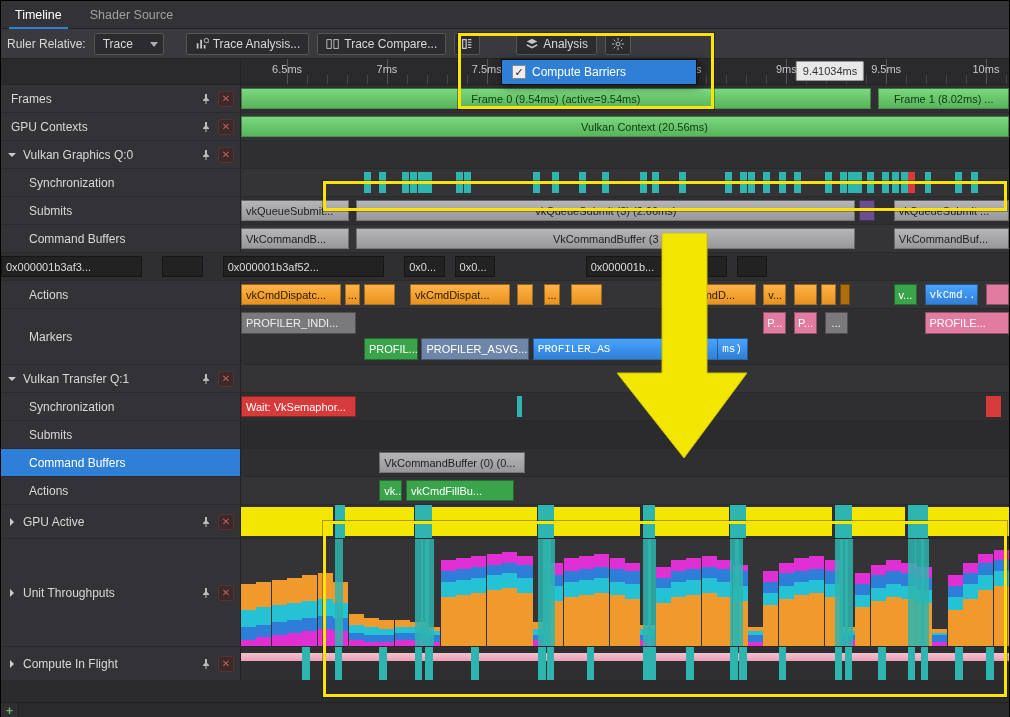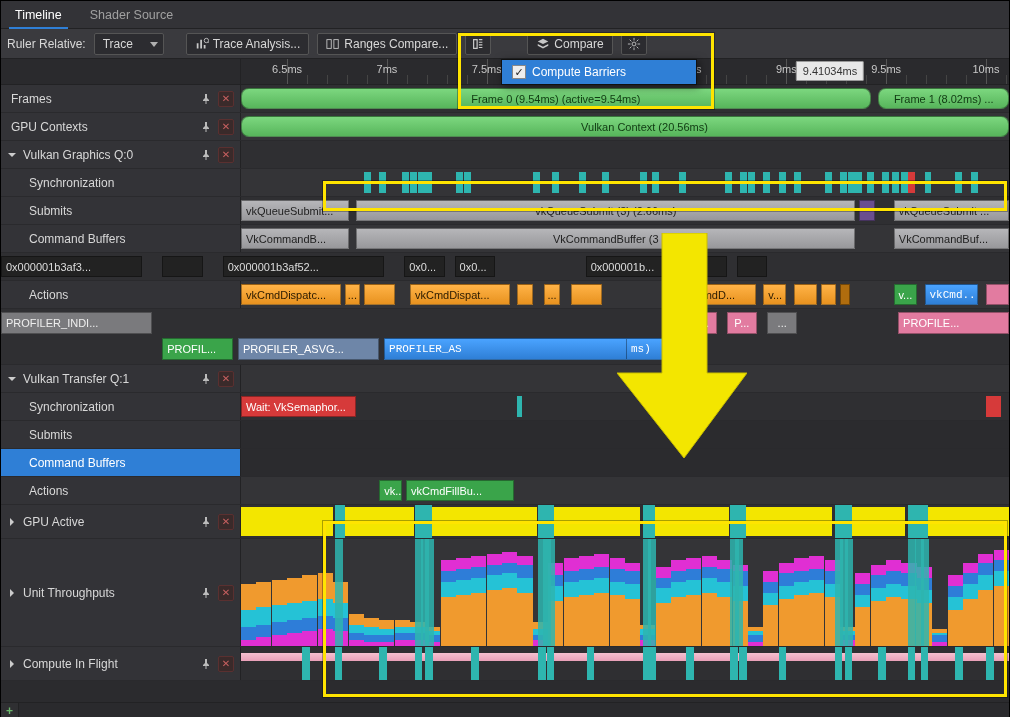--- a/index.html
+++ b/index.html
@@ -63,21 +63,21 @@
   .pin{width:16px;height:16px;display:flex;align-items:center;justify-content:center;color:#bbb;cursor:pointer;}
   .pin svg{width:12px;height:12px;}
   .xbtn{width:16px;height:16px;display:flex;align-items:center;justify-content:center;border:1px solid #5a3030;background:#3a2a2a;color:#c86060;font-size:10px;border-radius:2px;cursor:pointer;}
   .caret{width:10px;height:10px;display:inline-flex;align-items:center;justify-content:center;margin-left:-4px;margin-right:2px;}
   .caret svg{width:10px;height:10px;}
   .row .lane{flex:1;position:relative;background:var(--rowalt);overflow:hidden;}
   .row:nth-child(odd) .lane{background:#2f2f32;}
   
   .blk{position:absolute;top:3px;bottom:3px;border:1px solid rgba(0,0,0,.35);font-size:11px;color:#fff;display:flex;align-items:center;padding:0 4px;overflow:hidden;white-space:nowrap;}
   .blk.center{justify-content:center;}
-  .blk.green{background:linear-gradient(#7cd77f,#57b55b);color:#103a12;border-radius:8px;}
+  .blk.green{background:linear-gradient(#7cd77f,#57b55b);color:#103a12;}
   .blk.green2{background:#3aa44a;}
   .blk.gray{background:linear-gradient(#b6b6b9,#98989b);color:#1e1e1e;}
   .blk.gray2{background:#7a7a7d;color:#eee;}
   .blk.orange{background:linear-gradient(#ffb347,#e8921f);color:#2a1a00;}
   .blk.orange2{background:#b06d0e;}
   .blk.blue{background:linear-gradient(#4aa3ff,#2f7fd6);font-family:Liberation Mono, monospace;}
   .blk.purple{background:linear-gradient(#b39ad4,#8d72b4);color:#1a0b2e;}
   .blk.red{background:var(--red);}
   .blk.pink{background:#e27ba0;}
   .blk.black{background:#222;color:#ddd;}
@@ -128,37 +128,37 @@
       </span>
       <span>Trace Analysis...</span>
     </div>
     <div class="tbtn">
       <span class="ic">
         <svg viewBox="0 0 16 16">
             <rect x="1" y="3" width="5" height="10" fill="none" stroke="#c8c8c8"></rect>
             <rect x="9" y="3" width="5" height="10" fill="none" stroke="#c8c8c8"></rect>
           </svg>
       </span>
-      <span>Ranges Compare...</span>
+      <span>Trace Compare...</span>
     </div>
     <div class="tbtn" style="padding:0 5px">
       <span class="ic">
         <svg viewBox="0 0 16 16">
             <path stroke="#c8c8c8" stroke-width="1.4" fill="none" d="M3 3h4v10H3zM9 3h4M9 6h4M9 9h4M9 12h4"></path>
           </svg>
       </span>
     </div>
     <div style="width:20px"></div>
     <div class="tbtn">
       <span class="ic">
         <svg viewBox="0 0 16 16">
             <path fill="#c8c8c8" d="M8 2l6 3-6 3-6-3 6-3zm-6 6l6 3 6-3v2l-6 3-6-3V8z"></path>
           </svg>
       </span>
-      <span>Compare</span>
+      <span>Analysis</span>
     </div>
     <div class="tbtn" style="padding:0 5px">
       <span class="ic">
         <svg viewBox="0 0 16 16">
             <circle cx="8" cy="8" r="2.2" fill="none" stroke="#c8c8c8"></circle>
             <path stroke="#c8c8c8" d="M8 1v3M8 12v3M1 8h3M12 8h3M3 3l2 2M11 11l2 2M13 3l-2 2M5 11l-2 2"></path>
           </svg>
       </span>
     </div>
   </div>
@@ -370,20 +370,23 @@
         <div class="blk orange" style="left:72%;width:3%;"></div>
         <div class="blk orange" style="left:75.5%;width:2%;"></div>
         <div class="blk orange2" style="left:78%;width:1.2%;"></div>
         <div class="blk green2 center" style="left:85%;width:3%;">v...</div>
         <div class="blk blue" style="left:89%;width:7%;">vkCmd...</div>
         <div class="blk pink" style="left:97%;right:0;"></div>
       </div>
     </div>
 
     <div class="row" style="height:56px">
+      <div class="side indent1">
+          <span class="name">Markers</span>
+        </div>
       <div class="lane">
         <div class="blk gray2" style="top:3px;height:22px;left:0;width:15%;">PROFILER_INDI...</div>
         <div class="blk pink center" style="top:3px;height:22px;left:68%;width:3%;">P...</div>
         <div class="blk pink center" style="top:3px;height:22px;left:72%;width:3%;">P...</div>
         <div class="blk gray2 center" style="top:3px;height:22px;left:76%;width:3%;">...</div>
         <div class="blk pink" style="top:3px;height:22px;left:89%;right:0;">PROFILE...</div>
 
         <div class="blk green2" style="top:29px;height:22px;left:16%;width:7%;">PROFIL...</div>
         <div class="blk" style="top:29px;height:22px;left:23.5%;width:14%;background:#6e86a8;">PROFILER_ASVG...</div>
         <div class="blk blue" style="top:29px;height:22px;left:38%;width:27%;">PROFILER_AS</div>
@@ -423,20 +426,23 @@
     <div class="row">
       <div class="side indent1">
           <span class="name">Submits</span>
         </div>
     </div>
 
     <div class="row">
       <div class="side indent1 selected">
           <span class="name">Command Buffers</span>
         </div>
+      <div class="lane">
+        <div class="blk gray" style="left:18%;width:19%;">VkCommandBuffer (0) (0...</div>
+      </div>
     </div>
 
     <div class="row">
       <div class="side indent1">
           <span class="name">Actions</span>
         </div>
       <div class="lane">
         <div class="blk green2" style="left:18%;width:3%;">vk...</div>
         <div class="blk green2" style="left:21.5%;width:14%;">vkCmdFillBu...</div>
       </div>

